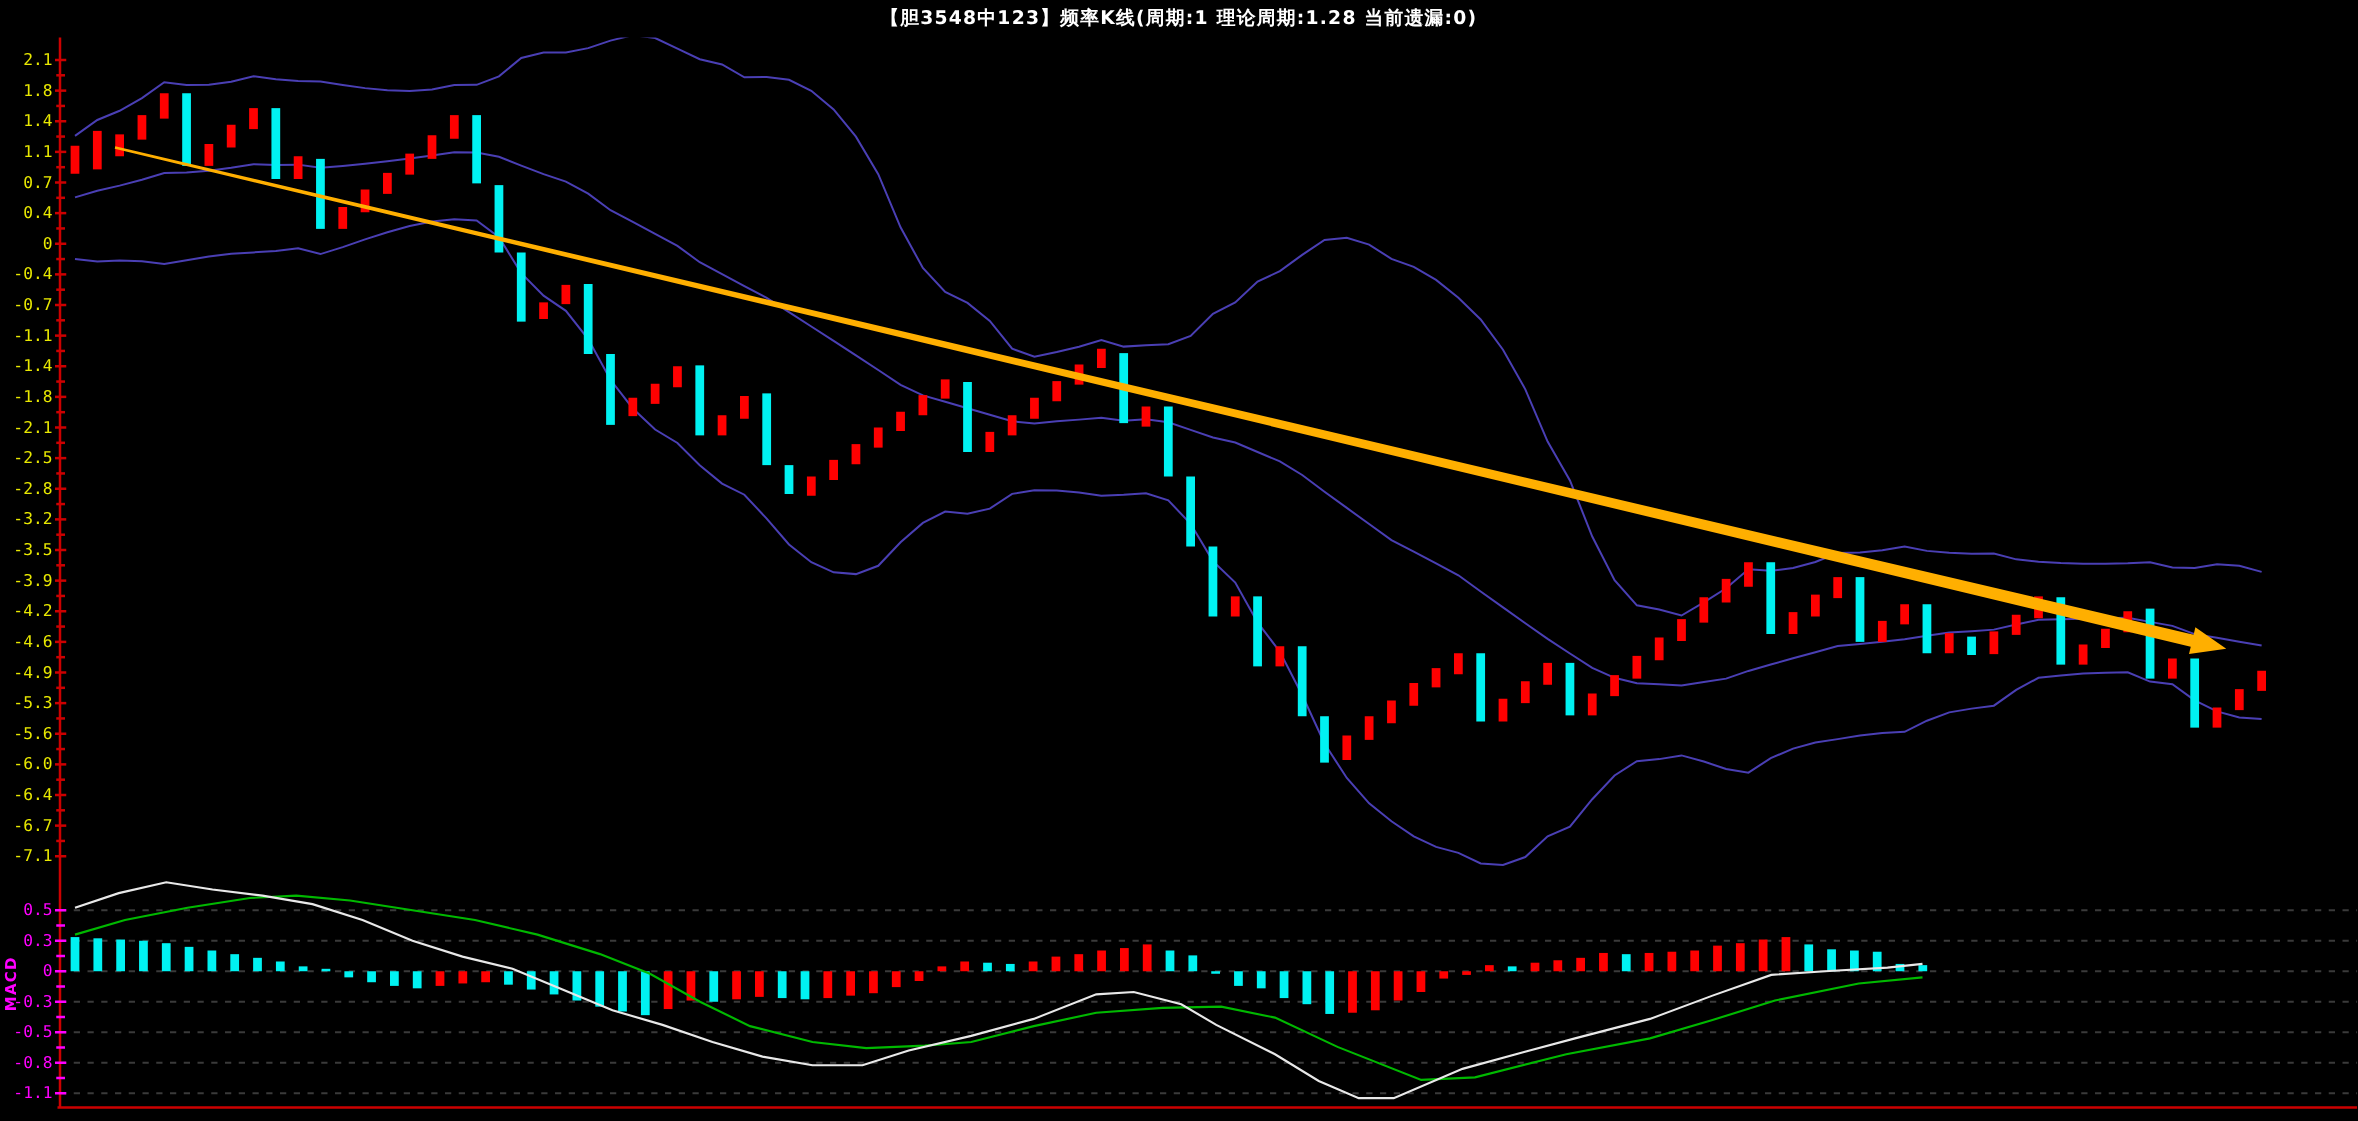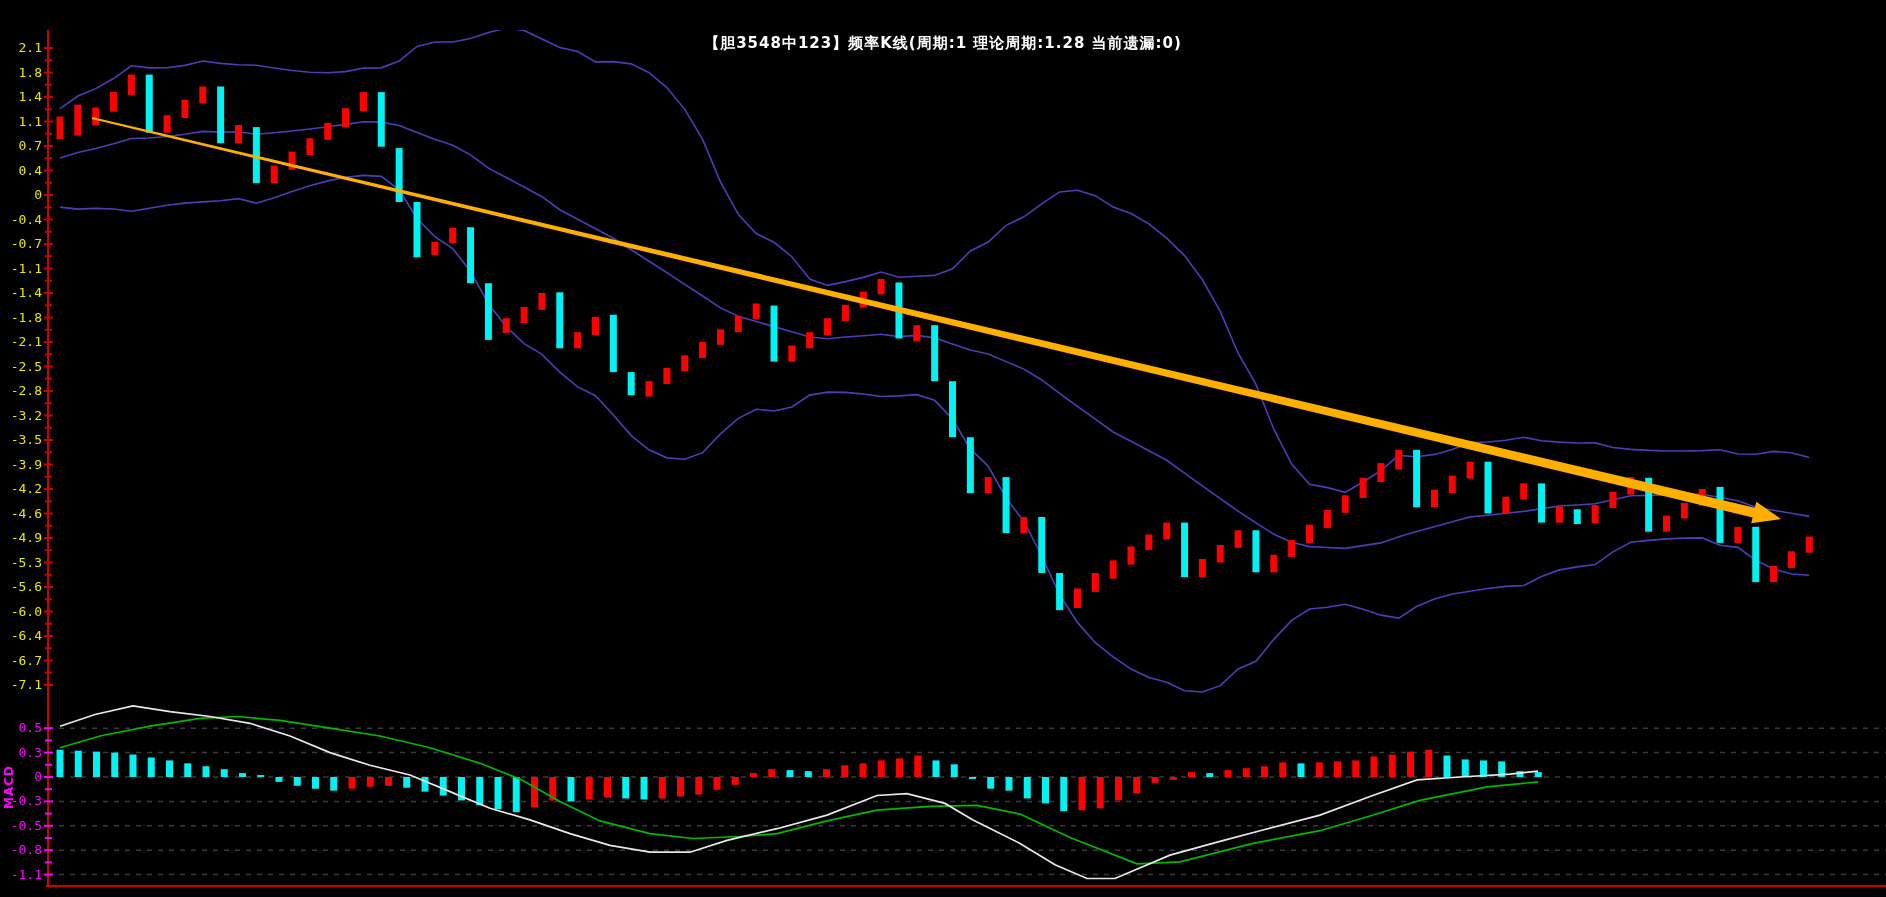--- a/index.html
+++ b/index.html
@@ -3,21 +3,21 @@
 <meta charset="utf-8">
 <style>
   html,body{margin:0;padding:0;background:#000;}
   #app{
     position:relative;width:1886px;height:897px;background:#000;overflow:hidden;
     font-family:"DejaVu Sans Mono","Liberation Mono",monospace;
   }
   #title{
     position:absolute;top:5px;left:0;width:100%;text-align:center;
     color:#fff;font-size:15px;letter-spacing:1px;
-    font-family:"DejaVu Sans","Liberation Sans",sans-serif;font-weight:bold;margin-top:29px;
+    font-family:"DejaVu Sans","Liberation Sans",sans-serif;font-weight:bold;
   }
   #chart-svg{position:absolute;top:0;left:0;}
   #macd-side-label{
     position:absolute;left:1px;top:747px;height:62px;width:16px;
     color:#ff00ff;font-size:12px;font-weight:bold;
     writing-mode:vertical-rl;transform:rotate(180deg);
     letter-spacing:1px;line-height:16px;
     font-family:"DejaVu Sans","Liberation Sans",sans-serif;
   }
 </style>

